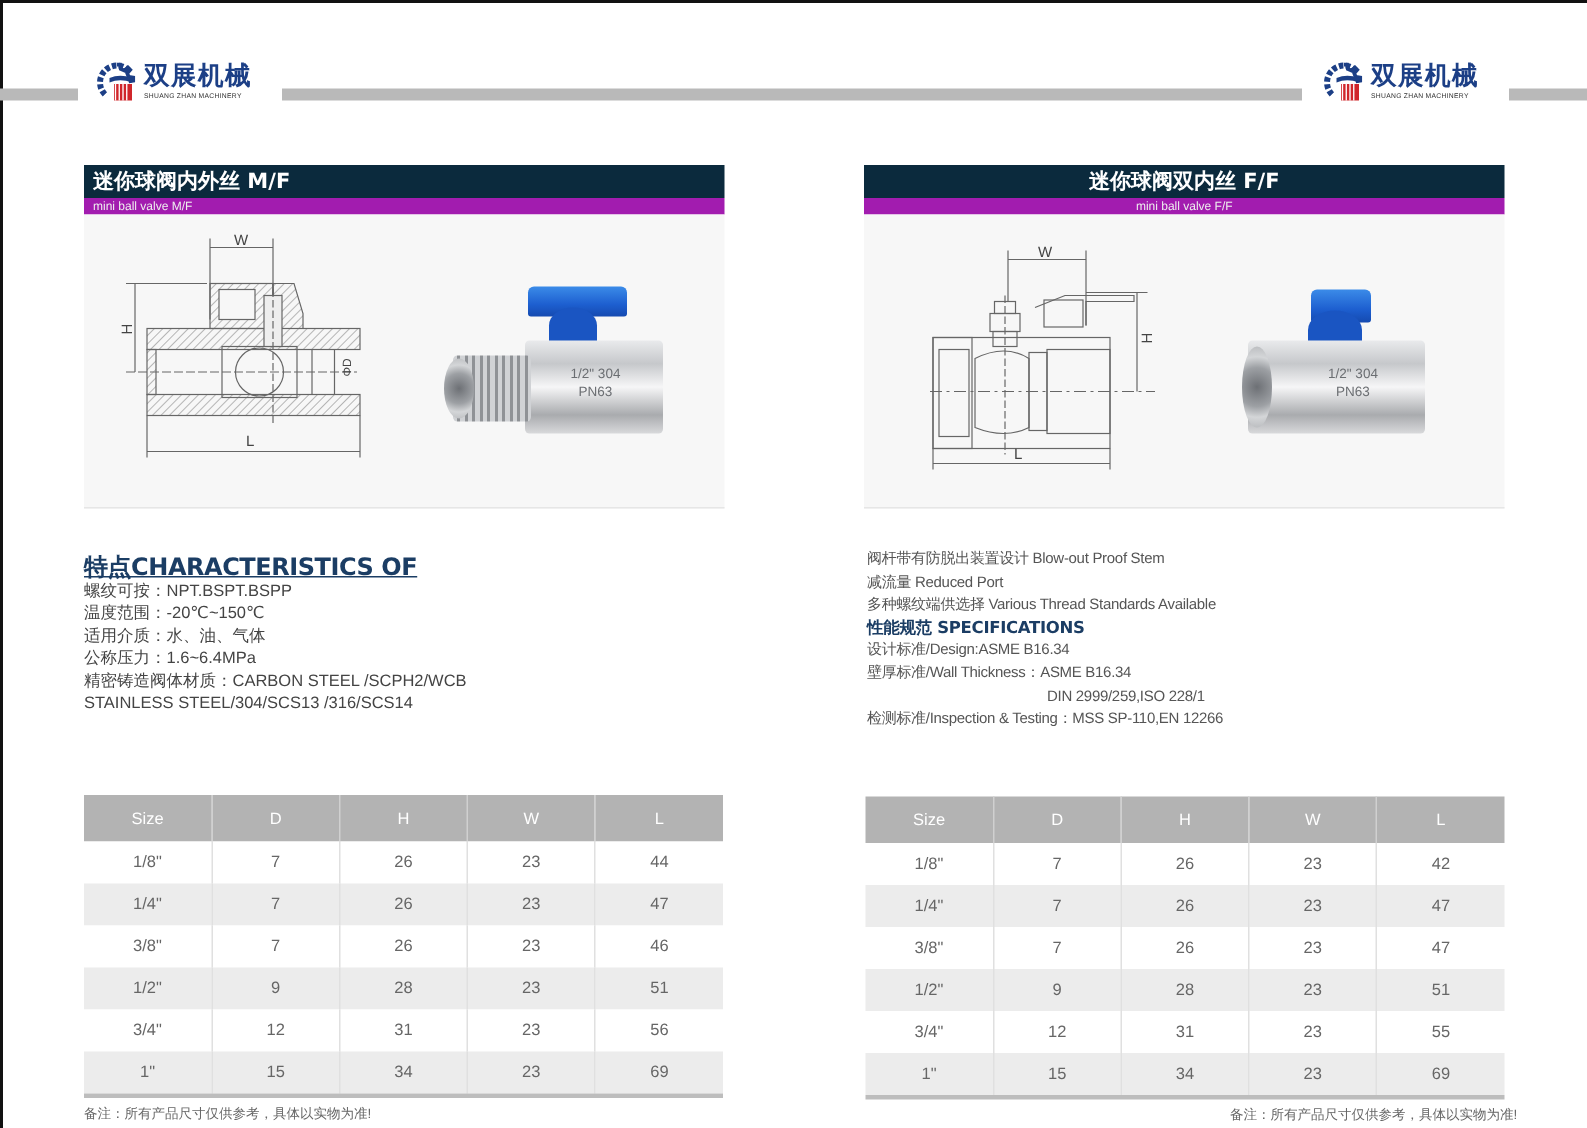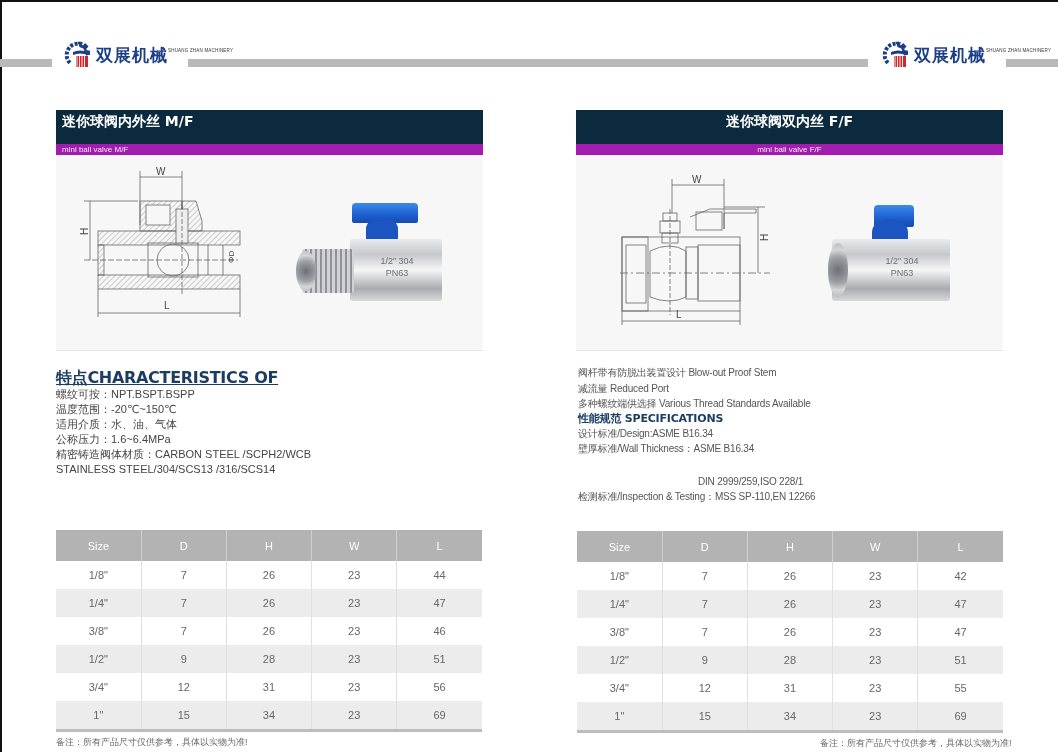--- a/index.html
+++ b/index.html
@@ -4,47 +4,47 @@
 <style>
   * { box-sizing: border-box; margin: 0; padding: 0; }
   html, body { width: 1058px; height: 752px; overflow: hidden; background: #ffffff; }
   body { font-family: "Liberation Sans", "DejaVu Sans", sans-serif; color: #555; position: relative; }
   .frame { position: absolute; left: 0; top: 0; width: 1058px; height: 752px; border-top: 2px solid #111; border-left: 2px solid #111; }
 
   
   .hbar { position: absolute; top: 59px; height: 8px; background: #b9b9b9; }
   .logo { position: absolute; top: 40px; height: 30px; display: flex; align-items: center; gap: 4px; }
   .logo-mark { width: 28px; height: 28px; position: relative; }
-  .logo-text { display: flex; flex-direction: row; line-height: 1; }
+  .logo-text { display: flex; flex-direction: column; line-height: 1; }
   .logo-cn { font-family: "DejaVu Sans", sans-serif; font-weight: bold; font-size: 17px; color: #1c3f86; letter-spacing: 1px; }
   .logo-en { font-size: 4.5px; color: #333; letter-spacing: 0.2px; margin-top: 2px; }
 
   
   .panel { position: absolute; top: 110px; width: 427px; }
-  .title-bar { height: 34px; background: #0b2a3d; color: #fff; font-weight: bold; font-size: 14px; line-height: 22px; padding: 0 6px; font-family: "DejaVu Sans", sans-serif; }
+  .title-bar { height: 22px; background: #0b2a3d; color: #fff; font-weight: bold; font-size: 14px; line-height: 22px; padding: 0 6px; font-family: "DejaVu Sans", sans-serif; }
   .sub-bar { height: 11px; background: #a21caf; color: #eeeeee; font-size: 8px; line-height: 11px; padding: 0 6px; }
   .right .title-bar, .right .sub-bar { text-align: center; }
 
   .figure-area { position: relative; height: 196px; background: #f7f7f7; border-bottom: 1px solid #e6e6e6; }
 
   
   .valve { position: absolute; }
   .handle { position: absolute; background: linear-gradient(180deg, #3b8be8 0%, #1d5fd0 60%, #154ab0 100%); border-radius: 4px 4px 2px 2px; }
   .handle-neck { position: absolute; background: #1a55c2; border-radius: 50% 50% 0 0; }
   .body-hex { position: absolute; background: linear-gradient(180deg, #e9eaec 0%, #c6c8cb 25%, #f6f6f7 50%, #a9abae 80%, #d8d9db 100%); border-radius: 3px; }
   .thread { position: absolute; background: repeating-linear-gradient(90deg, #d0d2d5 0px, #d0d2d5 3px, #8f9296 3px, #8f9296 5px); border-radius: 3px; }
   .port { position: absolute; border-radius: 50%; background: radial-gradient(circle, #6d7075 0%, #9da0a4 45%, #d4d6d8 70%, #b7b9bc 100%); }
   .stamp { position: absolute; font-size: 9px; color: #6b6e72; text-align: center; line-height: 12px; font-family: "Liberation Sans", sans-serif; }
 
   
   .char { position: absolute; font-size: 11px; line-height: 15px; color: #444; }
   .char-title { font-weight: bold; font-size: 16px; color: #1b3d64; margin-bottom: 2px; font-family: "DejaVu Sans", sans-serif; letter-spacing: -0.3px; text-decoration: underline; }
   .spec { position: absolute; font-size: 10px; line-height: 15.5px; color: #555; letter-spacing: -0.2px; }
   .spec-title { font-weight: bold; font-size: 11px; color: #1b3d64; font-family: "DejaVu Sans", sans-serif; line-height: 14px; }
-  .indent { padding-left: 120px; margin-top: 17px; }
+  .indent { padding-left: 120px; }
 
   
   table.dim { position: absolute; border-collapse: collapse; width: 426px; table-layout: fixed; }
   table.dim th { background: #b3b3b3; color: #fff; font-weight: normal; font-size: 11px; height: 31px; border-right: 1px solid #d0d0d0; }
   table.dim td { height: 28px; text-align: center; font-size: 11px; color: #666; border-right: 1px solid #e0e0e0; }
   table.dim tr:nth-child(odd) td { background: #ffffff; }
   table.dim tr:nth-child(even) td { background: #ececec; }
   table.dim th:last-child, table.dim td:last-child { border-right: none; }
   .table-rule { position: absolute; height: 3px; background: #bdbdbd; width: 426px; }
   .note { position: absolute; font-size: 9px; color: #666; }

